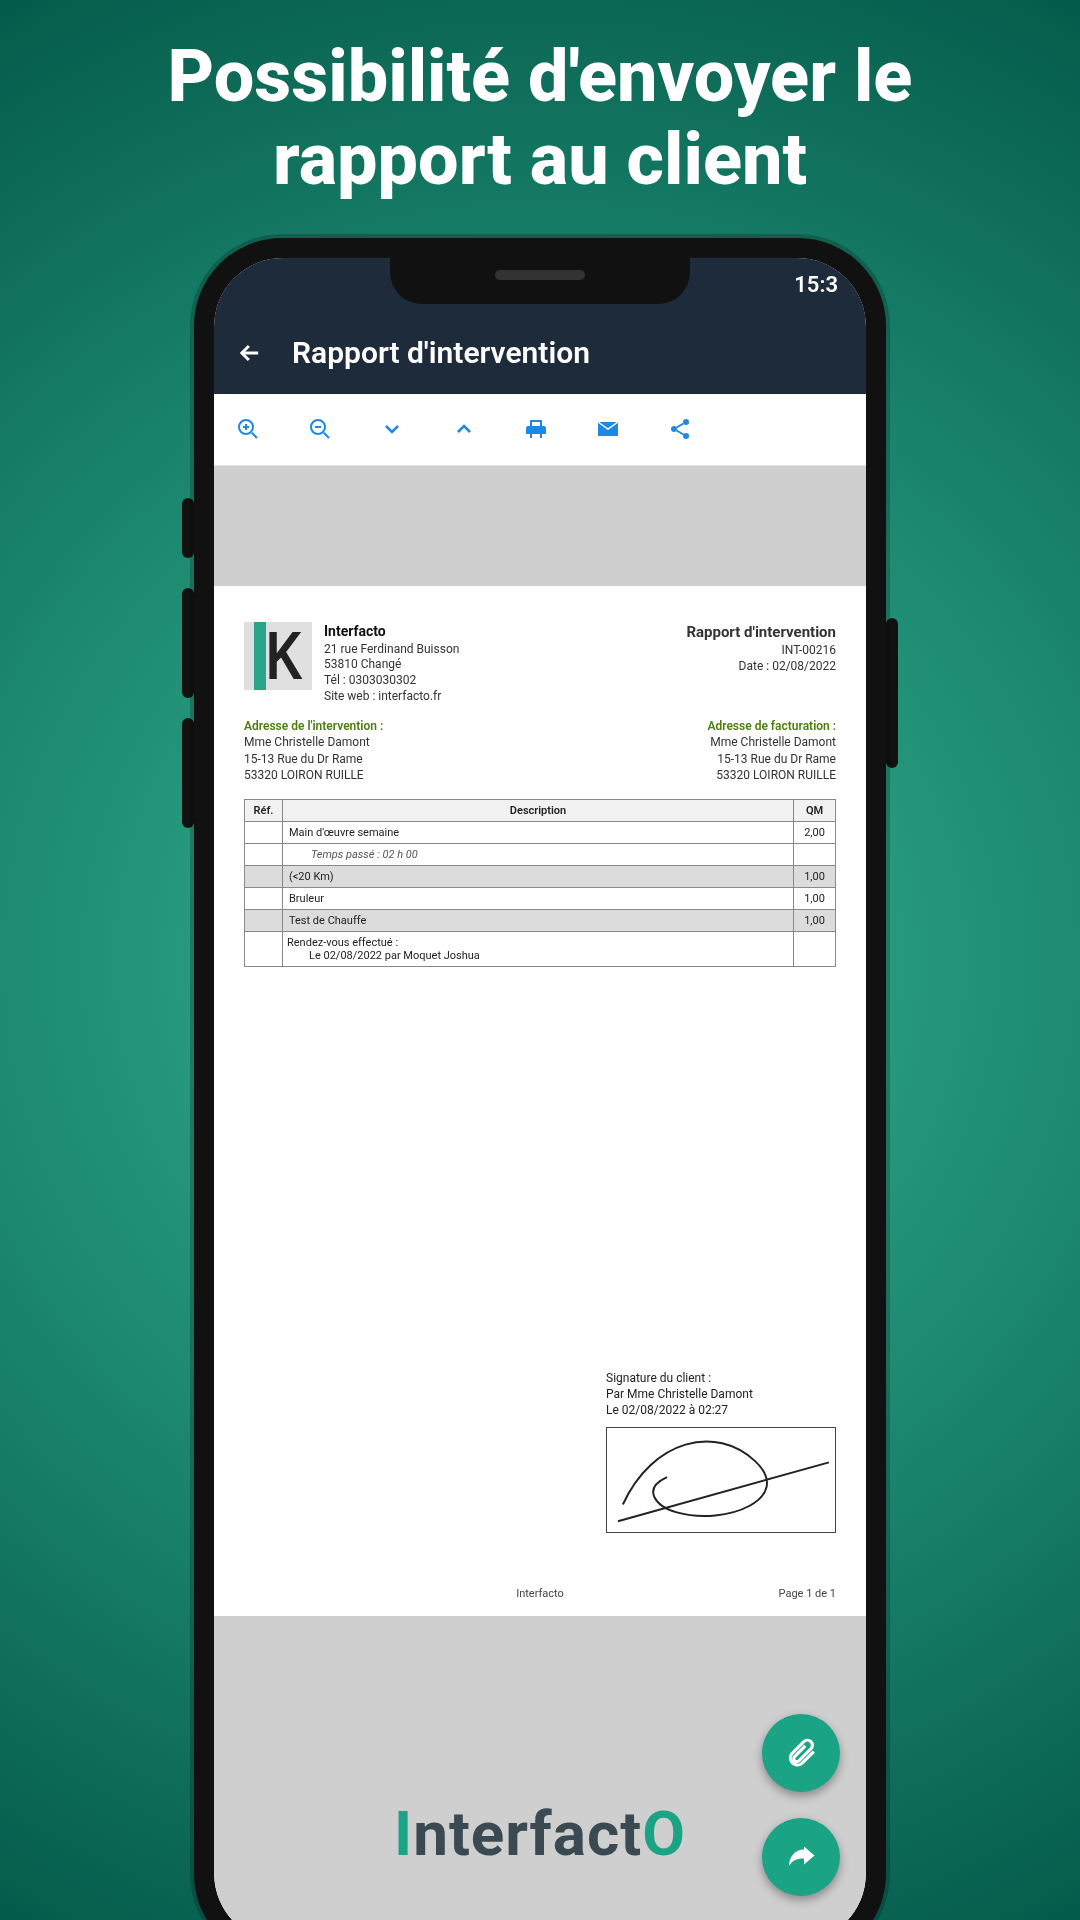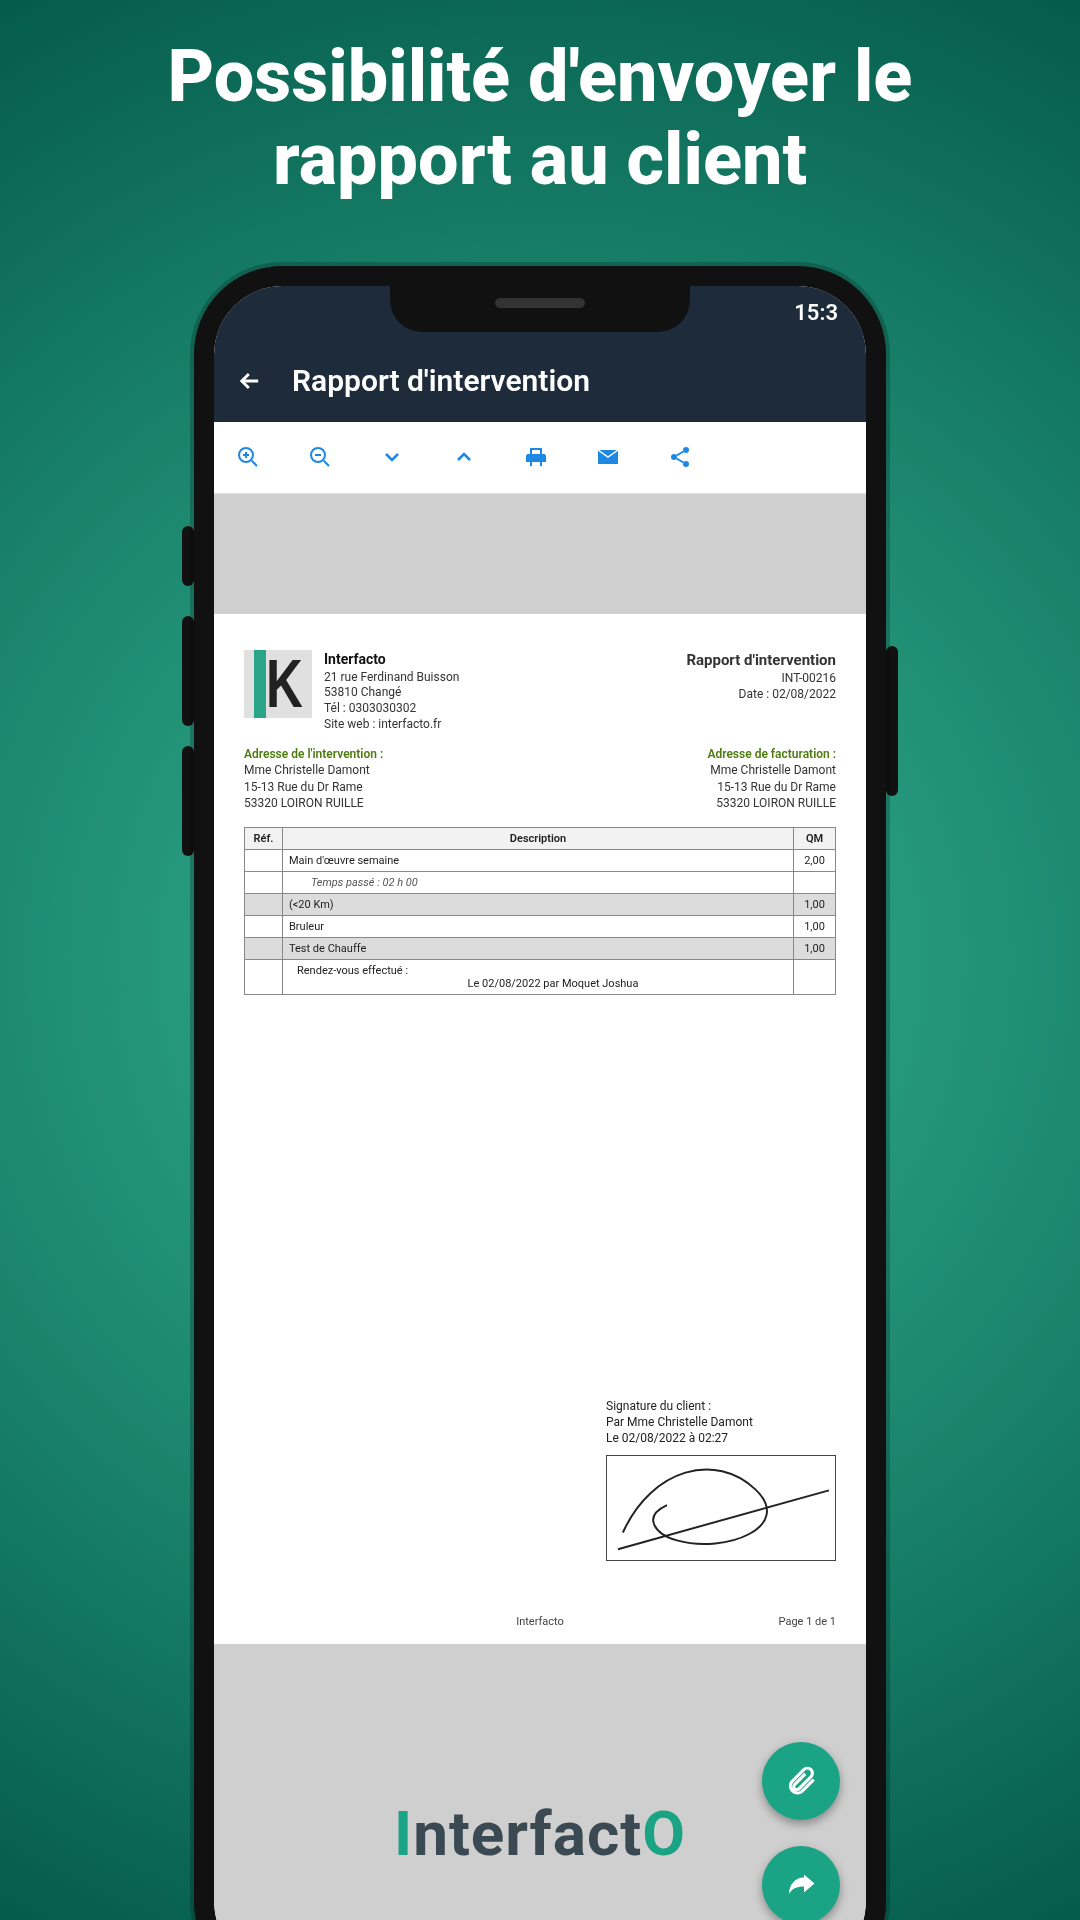--- a/index.html
+++ b/index.html
@@ -1,21 +1,21 @@
 <!DOCTYPE html>
 <html><head>
 <meta charset="utf-8">
 <style>
   * { margin: 0; padding: 0; box-sizing: border-box; }
   html, body { width: 1080px; height: 1920px; font-family: -apple-system, BlinkMacSystemFont, "Segoe UI", Roboto, Arial, sans-serif; }
   .stage {
     width: 1080px; height: 1920px;
     background: radial-gradient(circle at 50% 50%, #35b291 0%, #1b866d 55%, #055b4b 100%);
     display: flex; flex-direction: column; align-items: center;
-    position: relative; overflow: hidden; gap: 28px;
+    position: relative; overflow: hidden;
   }
   .headline {
     color: #fff; font-weight: 800; font-size: 72px; text-align: center;
     line-height: 1.15; margin-top: 36px; padding: 0 40px;
   }
   
   .phone-wrap { margin-top: 36px; position: relative; }
   .phone {
     width: 692px; height: 1724px;
     background: #111; border: 20px solid #111; border-radius: 88px;
@@ -82,22 +82,22 @@
   .addr-right { text-align:right; }
   
   .linetable { width:100%; border-collapse:collapse; margin-top:16px; font-size:11px; }
   .linetable th, .linetable td { border:1px solid #888; padding:4px 6px; }
   .linetable th { background:#f2f2f2; font-weight:600; text-align:center; }
   .linetable th.ref { width:38px; }
   .linetable th.qty { width:42px; }
   .linetable td.qty { text-align:center; }
   .linetable tr.shade td { background:#dcdcdc; }
   .linetable td.desc-sub { padding-left:28px; font-style:italic; color:#555; }
-  .linetable td.rv { padding-left:14px; }
-  .linetable td.rv .sub { padding-left:22px; display:block;text-align:center; }
+  .linetable td.rv { padding-left:4px; }
+  .linetable td.rv .sub { padding-left:22px; display:block; }
   
   .sign-block { position:absolute; right:30px; bottom:83px; width:230px; font-size:12px; color:#222; }
   .sign-block div { line-height:1.35; }
   .sign-box { border:1px solid #444; height:106px; margin-top:8px; position:relative; }
   .doc-footer { position:absolute; bottom:16px; left:0; right:0; display:flex; justify-content:space-between; padding:0 30px; font-size:11px; color:#444; }
   
   .fab { position:absolute; right:26px; width:78px; height:78px; border-radius:50%; background:#1aa385; box-shadow:0 4px 10px rgba(0,0,0,0.35); display:flex; align-items:center; justify-content:center; color:#fff; }
   .fab.attach { bottom:150px; }
   .fab.send { bottom:46px; }
   

